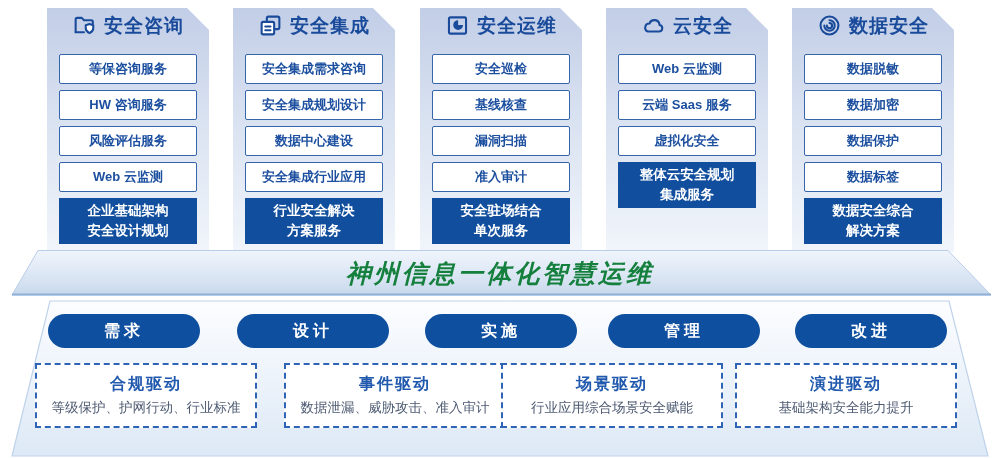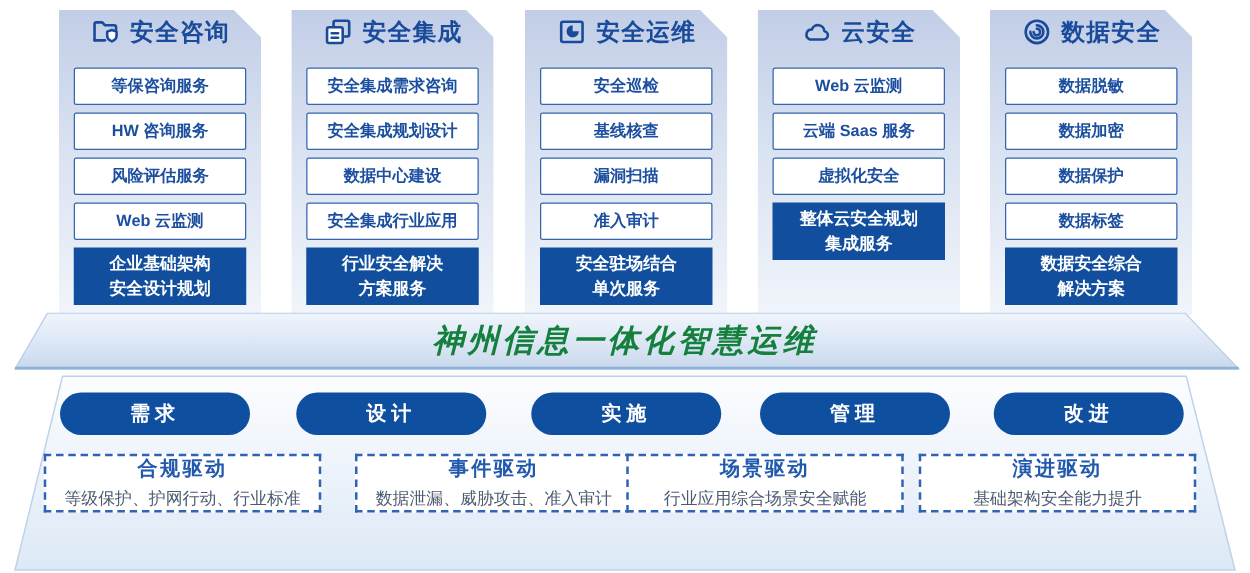--- a/index.html
+++ b/index.html
@@ -110,21 +110,21 @@
     display: flex;
     align-items: center;
     justify-content: center;
   }
 
   
   .driver {
     position: absolute;
     top: 363px;
     width: 222px;
-    height: 47px;
+    height: 65px;
     background: #ffffff;
     border: 2px dashed #2e63b5;
     display: flex;
     flex-direction: column;
     align-items: center;
     justify-content: center;
     gap: 4px;
   }
   .driver-title {
     font-size: 16px;

